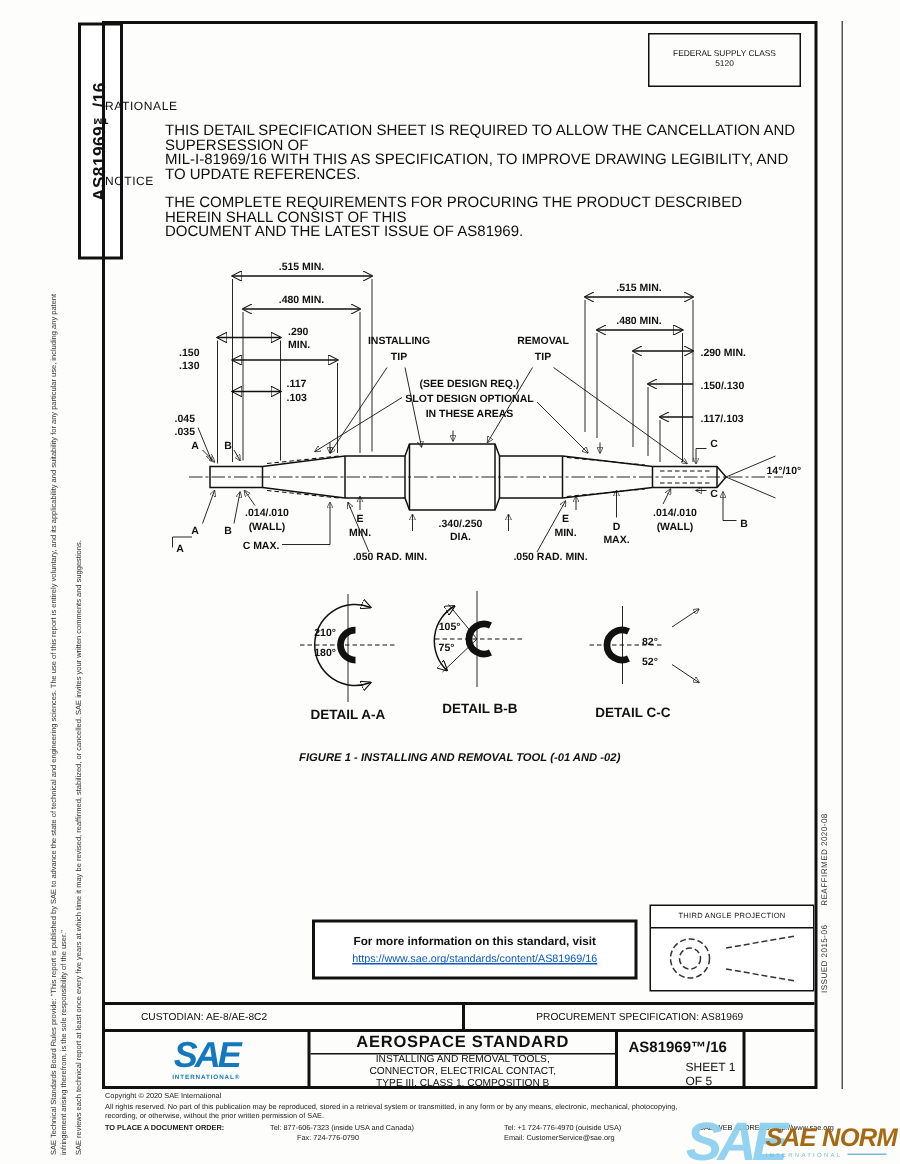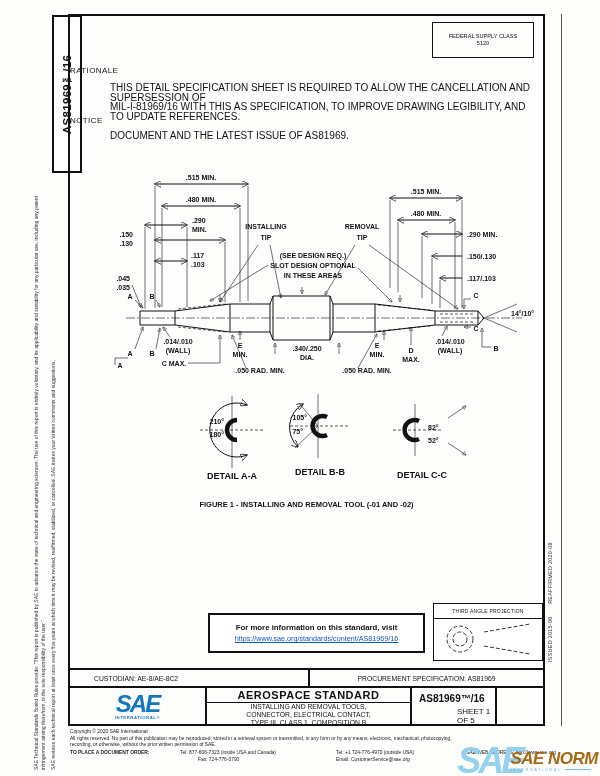--- a/index.html
+++ b/index.html
@@ -44,21 +44,21 @@
   .fig line, .fig path, .fig polyline { stroke:#111; fill:none; stroke-width:1; }
   .fig .thin { stroke-width:0.6; }
   .fig .dash { stroke-dasharray:3 2; stroke-width:0.7; }
   .fig .cl   { stroke-dasharray:9 2 2 2; stroke-width:0.6; }
   .fig .cg   { stroke-width:4.5; }
   .fig text  { font-family:"Liberation Sans", sans-serif; font-size:7px; font-weight:bold; fill:#111; stroke:none; }
   .fig text.dt { font-size:9px; }
 
   .fig-caption {
     left:0; top:484px; width:473px; text-align:center;
-    font-size:7.5px; font-weight:bold; 
+    font-size:7.5px; font-weight:bold; font-style:italic;
   }
 
   .info-box {
     left:138px; top:597px; width:217px; height:40px;
     border:2.5px solid #111; background:#fff;
     display:flex; flex-direction:column; align-items:center; justify-content:center; gap:2px;
   }
   .info-box .line1 { font-size:7.8px; font-weight:bold; }
   .info-box a { font-size:7.2px; color:#0b58c5; text-decoration:underline; }
 
@@ -122,20 +122,21 @@
     </div>
 
     <div class="abs sec-title" style="top:50px;">RATIONALE</div>
     <div class="abs sec-body" style="top:67px;">
       <div>THIS DETAIL SPECIFICATION SHEET IS REQUIRED TO ALLOW THE CANCELLATION AND SUPERSESSION OF</div>
       <div>MIL-I-81969/16 WITH THIS AS SPECIFICATION, TO IMPROVE DRAWING LEGIBILITY, AND TO UPDATE REFERENCES.</div>
     </div>
 
     <div class="abs sec-title" style="top:100px;">NOTICE</div>
     <div class="abs sec-body" style="top:115px;">
+      <div>THE COMPLETE REQUIREMENTS FOR PROCURING THE PRODUCT DESCRIBED HEREIN SHALL CONSIST OF THIS</div>
       <div>DOCUMENT AND THE LATEST ISSUE OF AS81969.</div>
     </div>
 
     <svg class="abs fig" width="473" height="347" viewBox="0 0 473 347">
       <defs>
         <marker id="arr" viewBox="0 0 10 10" refX="9" refY="5" markerWidth="7" markerHeight="7" orient="auto-start-reverse">
           <path d="M0,0 L10,5 L0,10 z" fill="#111" stroke="none"></path>
         </marker>
       </defs>
 

